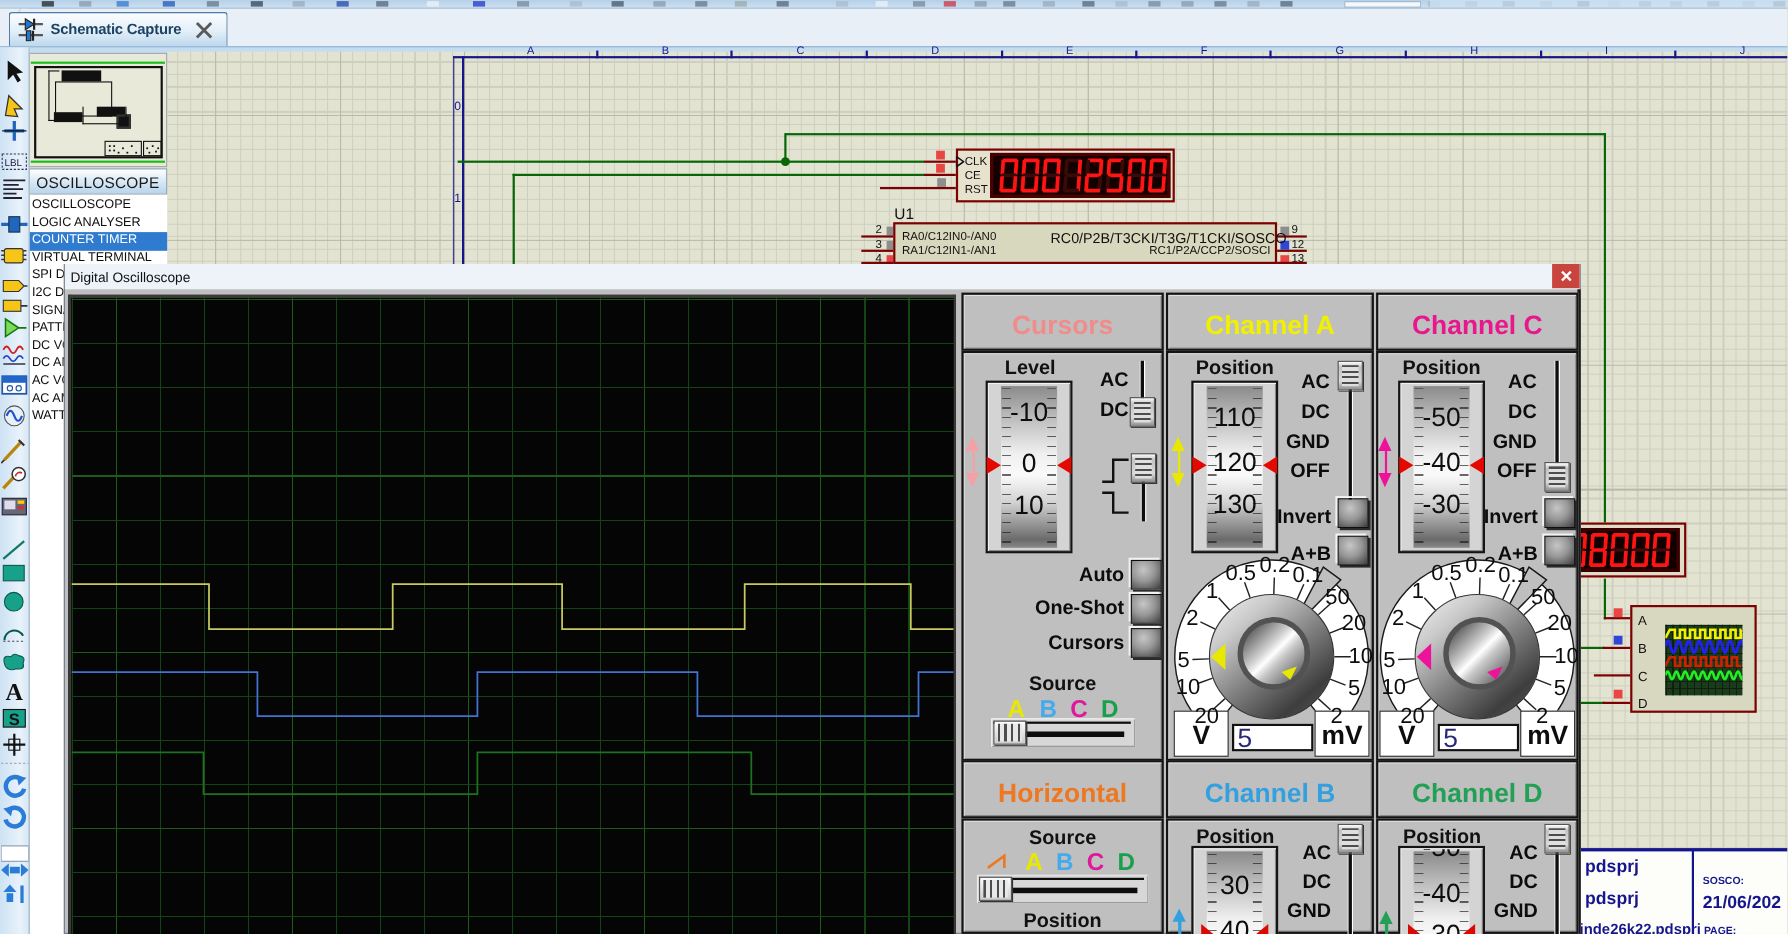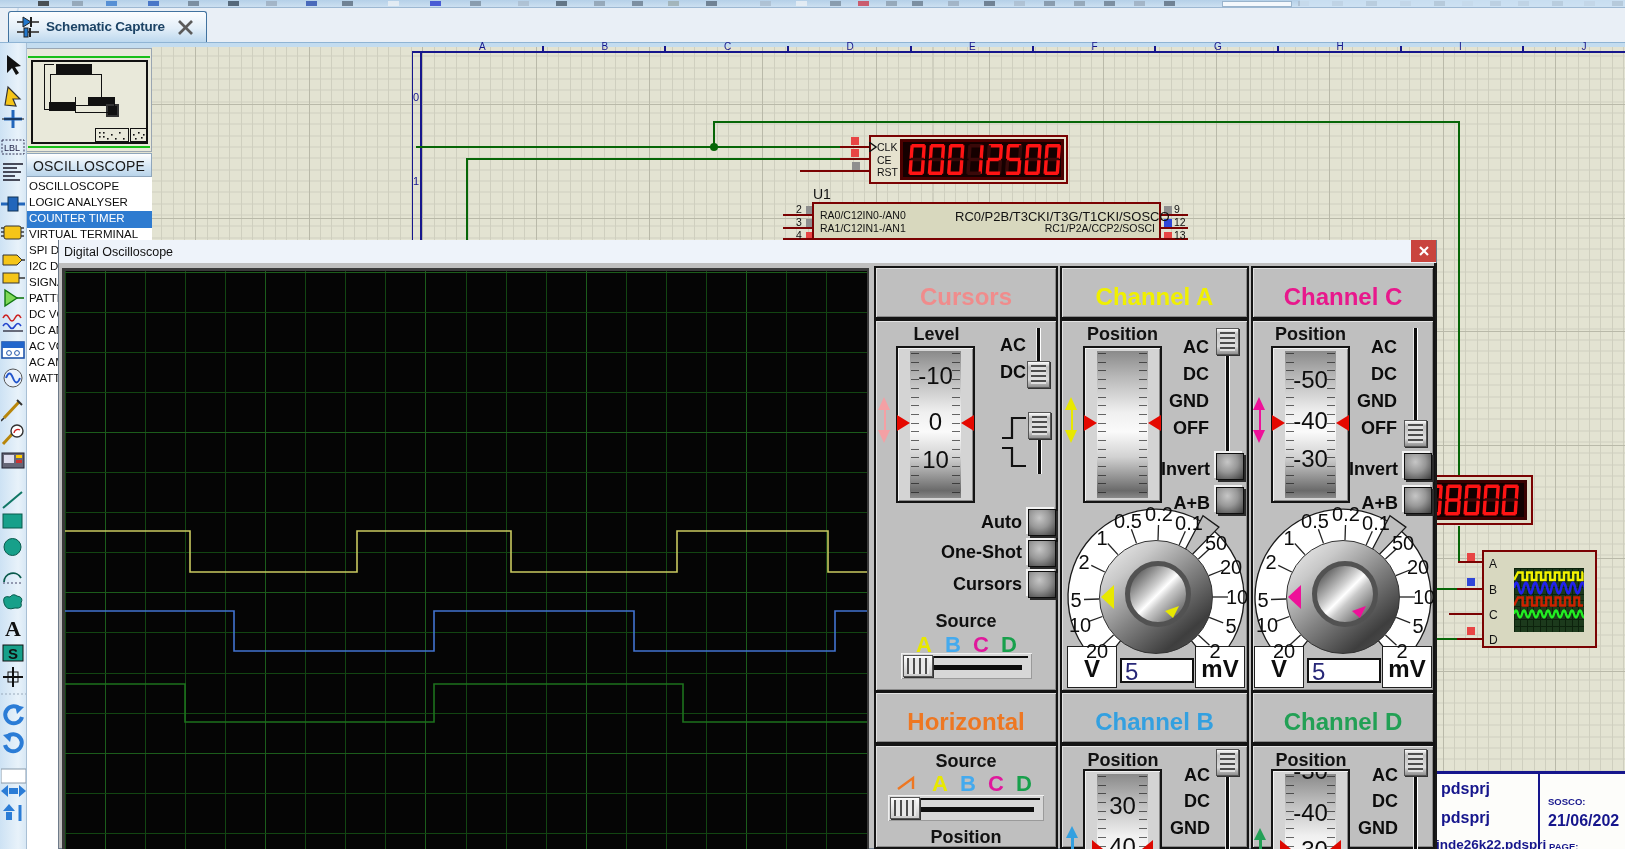--- a/index.html
+++ b/index.html
@@ -605,20 +605,25 @@
 <div class="abs ribh" style="left:890px;top:797px;width:30px;height:22px;"></div>
 <div class="abs" style="left:874px;top:827px;width:184px;text-align:center;font-size:18px;color:#111;font-weight:bold;white-space:nowrap;">Position</div>
 <div class="abs" style="left:1060px;top:266px;width:189px;height:53px;background:#bfbfbf;border:2px solid #141414;box-shadow:inset 1px 1px 0 #e2e2e2, inset -1px -1px 0 #8a8a8a;"></div>
 <div class="abs" style="left:1060px;top:283px;width:189px;text-align:center;font-size:24px;color:#f0f000;font-weight:bold;white-space:nowrap;">Channel A</div>
 <div class="abs" style="left:1060px;top:319px;width:189px;height:373px;background:#bfbfbf;border:2px solid #141414;box-shadow:inset 1px 1px 0 #e2e2e2, inset -1px -1px 0 #8a8a8a;"></div>
 <div class="abs" style="left:1083px;top:324px;width:79px;text-align:center;font-size:18px;color:#111;font-weight:bold;white-space:nowrap;">Position</div>
 <div class="abs" style="left:1083px;top:346px;width:79px;height:157px;background:#d4d4d4;border:2px solid #141414;box-shadow:inset 1px 1px 0 #f2f2f2, inset -1px -1px 0 #8a8a8a;"></div>
 <div class="abs" style="left:1097px;top:351px;width:51px;height:147px;background:linear-gradient(#8a8a8a 0%,#b9b9b9 18%,#f0f0f0 42%,#fafafa 55%,#d2d2d2 72%,#6a6a6a 95%,#8a8a8a 100%);"></div>
 <div class="abs" style="left:1098px;top:353px;width:8px;height:143px;background:repeating-linear-gradient(to bottom,rgba(25,25,25,.65) 0 1px,transparent 1px 8.7px);"></div>
 <div class="abs" style="left:1139px;top:353px;width:8px;height:143px;background:repeating-linear-gradient(to bottom,rgba(25,25,25,.65) 0 1px,transparent 1px 8.7px);"></div>
+<div class="abs" style="left:1085px;top:349px;width:75px;height:151px;overflow:hidden;">
+      <div class="abs" style="left:0;top:18px;width:75px;text-align:center;font-size:24px;color:#0d0d0d;white-space:nowrap;line-height:1.08;">110</div>
+      <div class="abs" style="left:0;top:59px;width:75px;text-align:center;font-size:24px;color:#0d0d0d;white-space:nowrap;line-height:1.08;">120</div>
+      <div class="abs" style="left:0;top:97px;width:75px;text-align:center;font-size:24px;color:#0d0d0d;white-space:nowrap;line-height:1.08;">130</div>
+    </div>
 <div class="abs" style="left:1084px;top:415px;width:0;height:0;border-left:13px solid #e50800;border-top:8px solid transparent;border-bottom:8px solid transparent;"></div>
 <div class="abs" style="left:1148px;top:415px;width:0;height:0;border-right:13px solid #e50800;border-top:8px solid transparent;border-bottom:8px solid transparent;"></div>
 <div class="abs" style="left:1070.5px;top:409px;width:2px;height:22px;background:#e8e800;"></div>
 <div class="abs" style="left:1065px;top:397px;width:0;height:0;border-bottom:13px solid #e8e800;border-left:6.5px solid transparent;border-right:6.5px solid transparent;"></div>
 <div class="abs" style="left:1065px;top:430px;width:0;height:0;border-top:13px solid #e8e800;border-left:6.5px solid transparent;border-right:6.5px solid transparent;"></div>
 <div class="abs" style="left:1009px;top:337px;width:200px;text-align:right;font-size:18px;color:#0c0c0c;font-weight:bold;white-space:nowrap;">AC</div>
 <div class="abs" style="left:1009px;top:364px;width:200px;text-align:right;font-size:18px;color:#0c0c0c;font-weight:bold;white-space:nowrap;">DC</div>
 <div class="abs" style="left:1009px;top:391px;width:200px;text-align:right;font-size:18px;color:#0c0c0c;font-weight:bold;white-space:nowrap;">GND</div>
 <div class="abs" style="left:1009px;top:418px;width:200px;text-align:right;font-size:18px;color:#0c0c0c;font-weight:bold;white-space:nowrap;">OFF</div>
 <div class="abs" style="left:1225px;top:353px;width:5px;height:124px;background:#e8e8e8;border-right:1px solid #fff;"></div>

